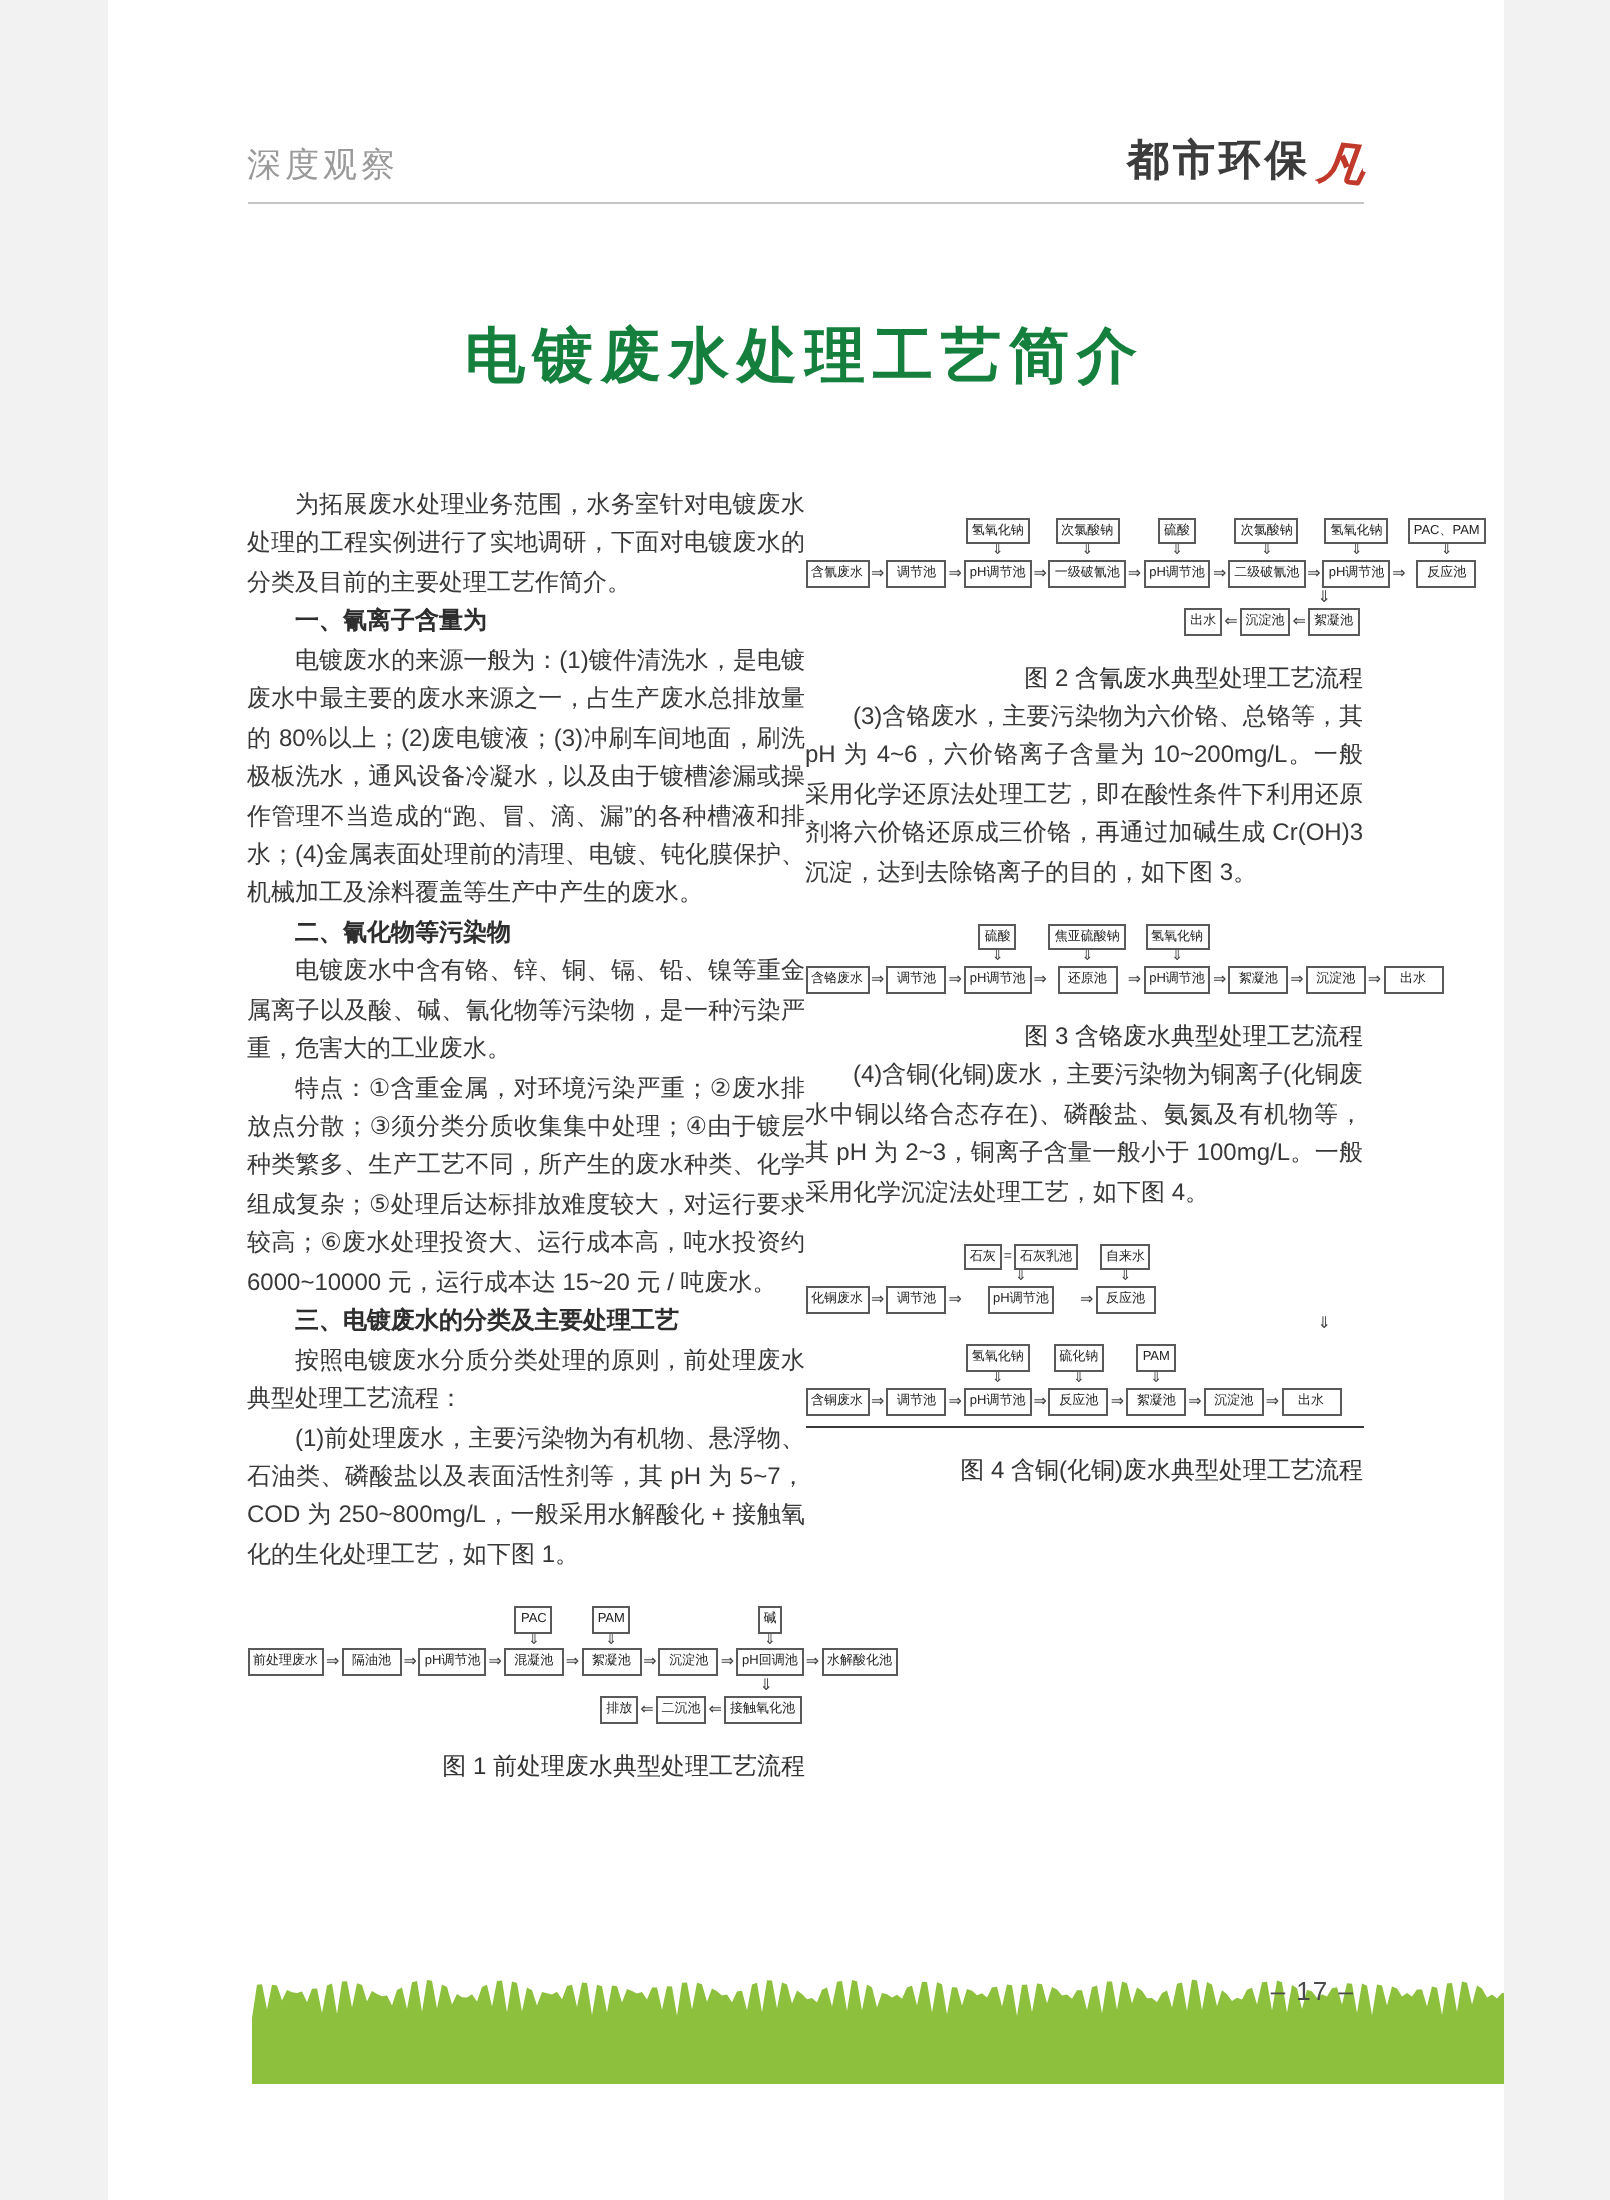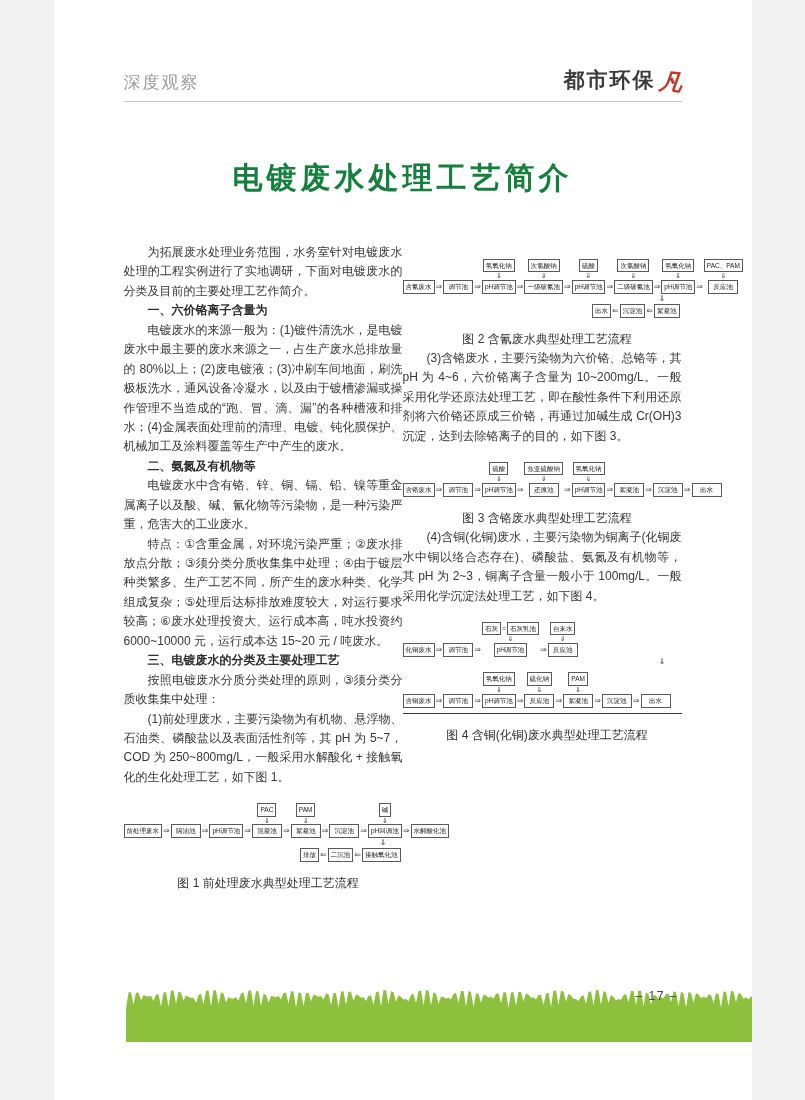--- a/index.html
+++ b/index.html
@@ -31,21 +31,21 @@
   .fbox{border:1px solid #5a5a5a;background:#fff;color:#222;font-size:6.5px;line-height:1.5;
         padding:1px 2px;white-space:nowrap;text-indent:0;}
   .fbox.main{min-width:24px;text-align:center;}
   .dn{font-size:7px;line-height:1.1;color:#444;}
   .eq{font-size:7px;color:#444;padding:0 1px;}
   .sep{font-size:8px;color:#444;line-height:1;margin:0 1px 3px;}
   .droprow{display:flex;justify-content:flex-end;padding-right:16px;font-size:8px;line-height:1;
            color:#444;margin:1px 0;}
   .frow.ret{justify-content:flex-end;margin-top:1px;padding-right:2px;}
   .fig-underline{border-top:1px solid #3a3a3a;margin-top:5px;}
-  .figcap{font-size:12px;color:#333;margin:12px 0 0;padding-left:10px;text-align:center;}
+  .figcap{font-size:12px;color:#333;margin:12px 0 0;padding-left:10px;text-align:right;}
   
   .grass{position:absolute;left:72px;top:984px;display:block;}
   .pageno{position:absolute;right:74px;top:988px;font-size:13px;color:#4a4a4a;letter-spacing:1px;}
 </style>
 </head>
 <body>
 
 <div class="page">
 
   <div class="hdr">
@@ -55,27 +55,27 @@
       <span class="brand-mark" style="color: rgb(192, 57, 43);">凡</span>
     </span>
   </div>
   <div class="hdr-rule"></div>
 
   <h1 class="title">电镀废水处理工艺简介</h1>
 
   <div class="cols">
     <div class="col">
       <p>为拓展废水处理业务范围，水务室针对电镀废水处理的工程实例进行了实地调研，下面对电镀废水的分类及目前的主要处理工艺作简介。</p>
-      <p class="head">一、六价铬离子含量为</p>
+      <p class="head">一、氰离子含量为</p>
       <p>电镀废水的来源一般为：(1)镀件清洗水，是电镀废水中最主要的废水来源之一，占生产废水总排放量的 80%以上；(2)废电镀液；(3)冲刷车间地面，刷洗极板洗水，通风设备冷凝水，以及由于镀槽渗漏或操作管理不当造成的“跑、冒、滴、漏”的各种槽液和排水；(4)金属表面处理前的清理、电镀、钝化膜保护、机械加工及涂料覆盖等生产中产生的废水。</p>
-      <p class="head">二、氨氮及有机物等</p>
+      <p class="head">二、氰化物等污染物</p>
       <p>电镀废水中含有铬、锌、铜、镉、铅、镍等重金属离子以及酸、碱、氰化物等污染物，是一种污染严重，危害大的工业废水。</p>
       <p>特点：①含重金属，对环境污染严重；②废水排放点分散；③须分类分质收集集中处理；④由于镀层种类繁多、生产工艺不同，所产生的废水种类、化学组成复杂；⑤处理后达标排放难度较大，对运行要求较高；⑥废水处理投资大、运行成本高，吨水投资约 6000~10000 元，运行成本达 15~20 元 / 吨废水。</p>
       <p class="head">三、电镀废水的分类及主要处理工艺</p>
-      <p>按照电镀废水分质分类处理的原则，③须分类分质收集集中处理：</p>
+      <p>按照电镀废水分质分类处理的原则，前处理废水典型处理工艺流程：</p>
       <p>(1)前处理废水，主要污染物为有机物、悬浮物、石油类、磷酸盐以及表面活性剂等，其 pH 为 5~7，COD 为 250~800mg/L，一般采用水解酸化 + 接触氧化的生化处理工艺，如下图 1。</p>
       <div class="figure">
           <div class="frow">
             <div class="station">
               <div class="inp"></div>
               <div class="fbox main">前处理废水</div>
             </div>
             <span class="sep">⇒</span>
             <div class="station">
               <div class="inp"></div>

